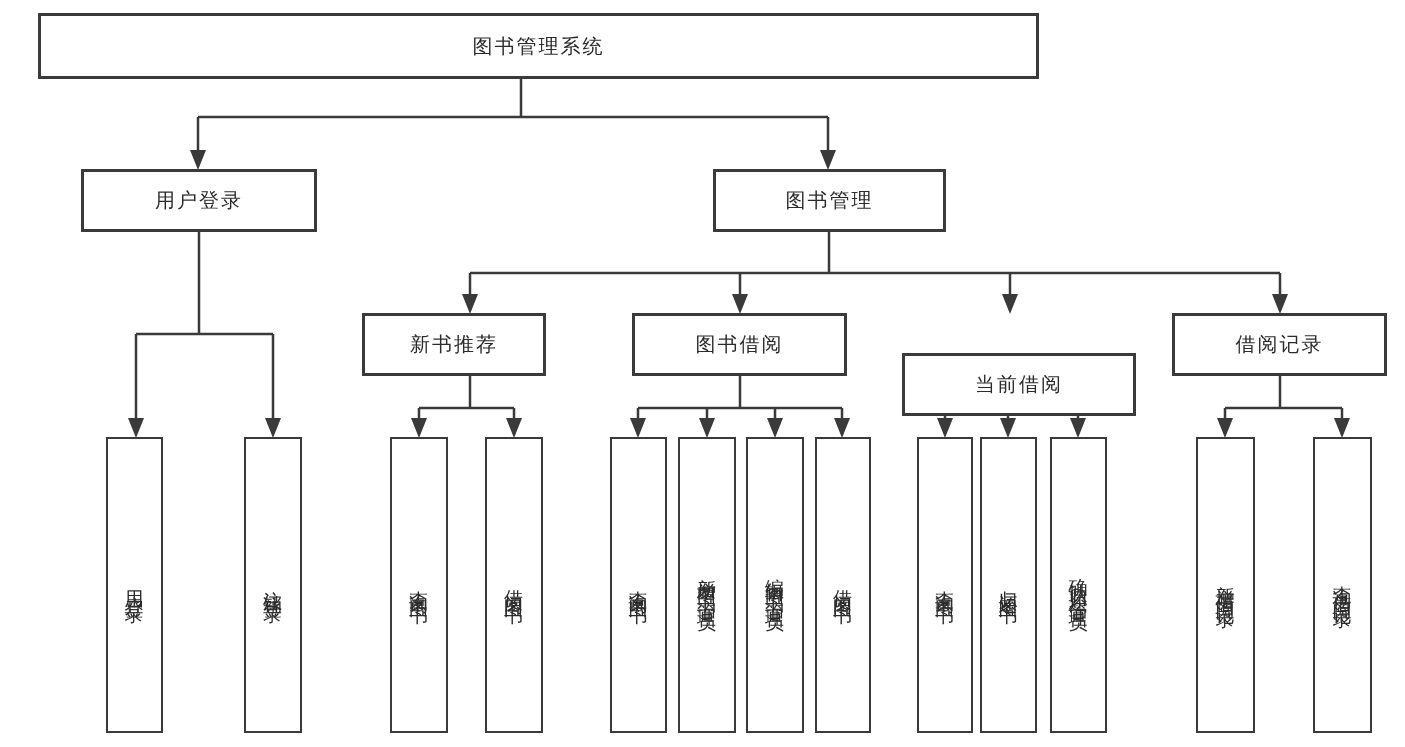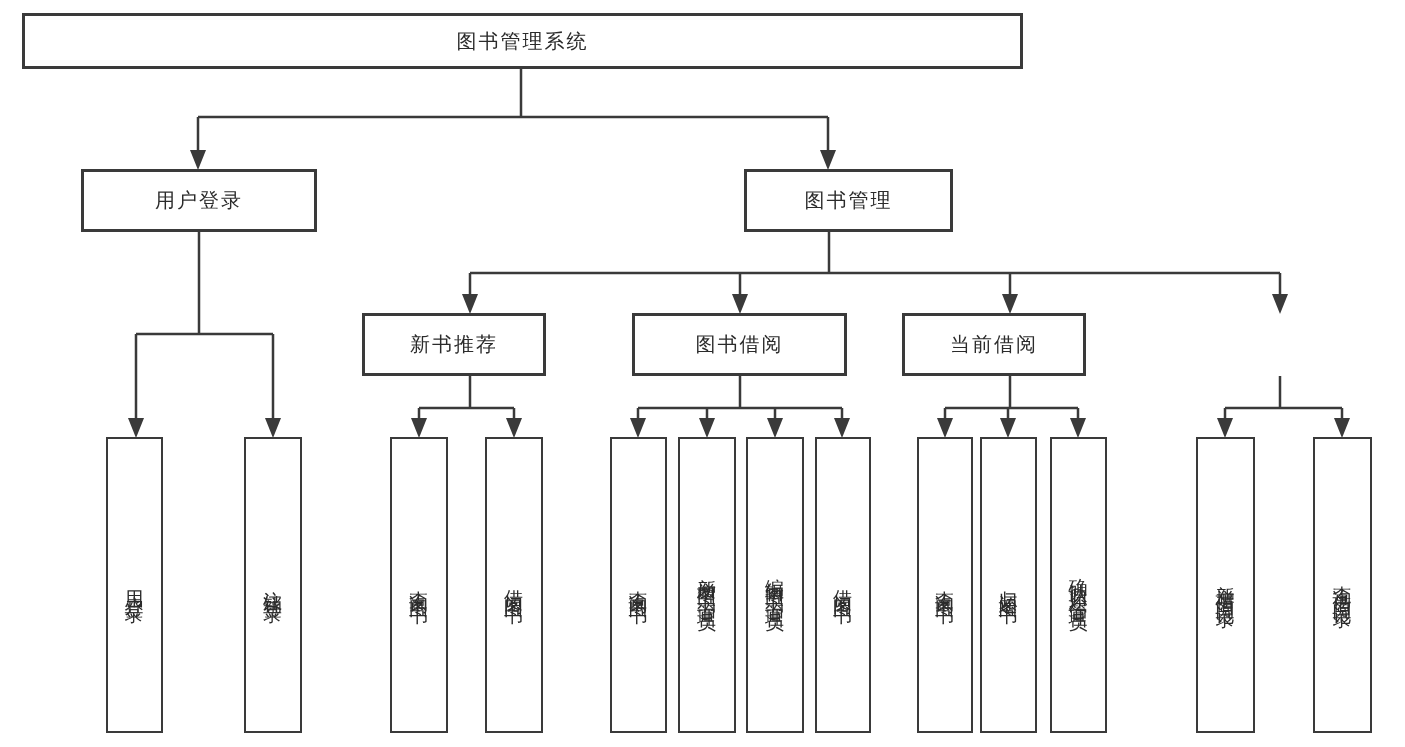--- a/index.html
+++ b/index.html
@@ -25,21 +25,21 @@
     display: flex;
     align-items: center;
     justify-content: center;
     text-align: center;
   }
   .head {
     font-size: 20px;
     letter-spacing: 2px;
     white-space: nowrap;
   }
-  .root  { left: 22px;  top: 13px;  width: 1001px; height: 56px; }
+  .root  { left: 38px;  top: 13px;  width: 1001px; height: 66px; }
   .lvl2  { top: 169px; height: 63px; }
   .lvl3  { top: 313px; height: 63px; }
   .leafbox {
     top: 437px;
     height: 296px;
     border-width: 2.5px;
   }
   .vlabel {
     writing-mode: vertical-rl;
     text-orientation: mixed;
@@ -96,32 +96,35 @@
     </g>
   </svg>
 
   <div class="box head root">
     <span>图书管理系统</span>
   </div>
 
   <div class="box head lvl2" style="left:81px; width:236px;">
     <span>用户登录</span>
   </div>
-  <div class="box head lvl2" style="left:744px; width:209px;">
+  <div class="box head lvl2" style="left:713px; width:233px;">
     <span>图书管理</span>
   </div>
 
   <div class="box head lvl3" style="left:362px; width:184px;">
     <span>新书推荐</span>
   </div>
   <div class="box head lvl3" style="left:632px; width:215px;">
     <span>图书借阅</span>
   </div>
-  <div class="box head lvl3" style="left:902px; width:184px;">
+  <div class="box head lvl3" style="left:902px; width:234px;margin-top:40px;">
     <span>当前借阅</span>
+  </div>
+  <div class="box head lvl3" style="left:1172px; width:215px;">
+    <span>借阅记录</span>
   </div>
 
   <div class="box leafbox" style="left:106px; width:57px;">
     <span class="vlabel">用户登录</span>
   </div>
   <div class="box leafbox" style="left:244px; width:58px;">
     <span class="vlabel">注销登录</span>
   </div>
   <div class="box leafbox" style="left:390px; width:58px;">
     <span class="vlabel">查询图书</span>

